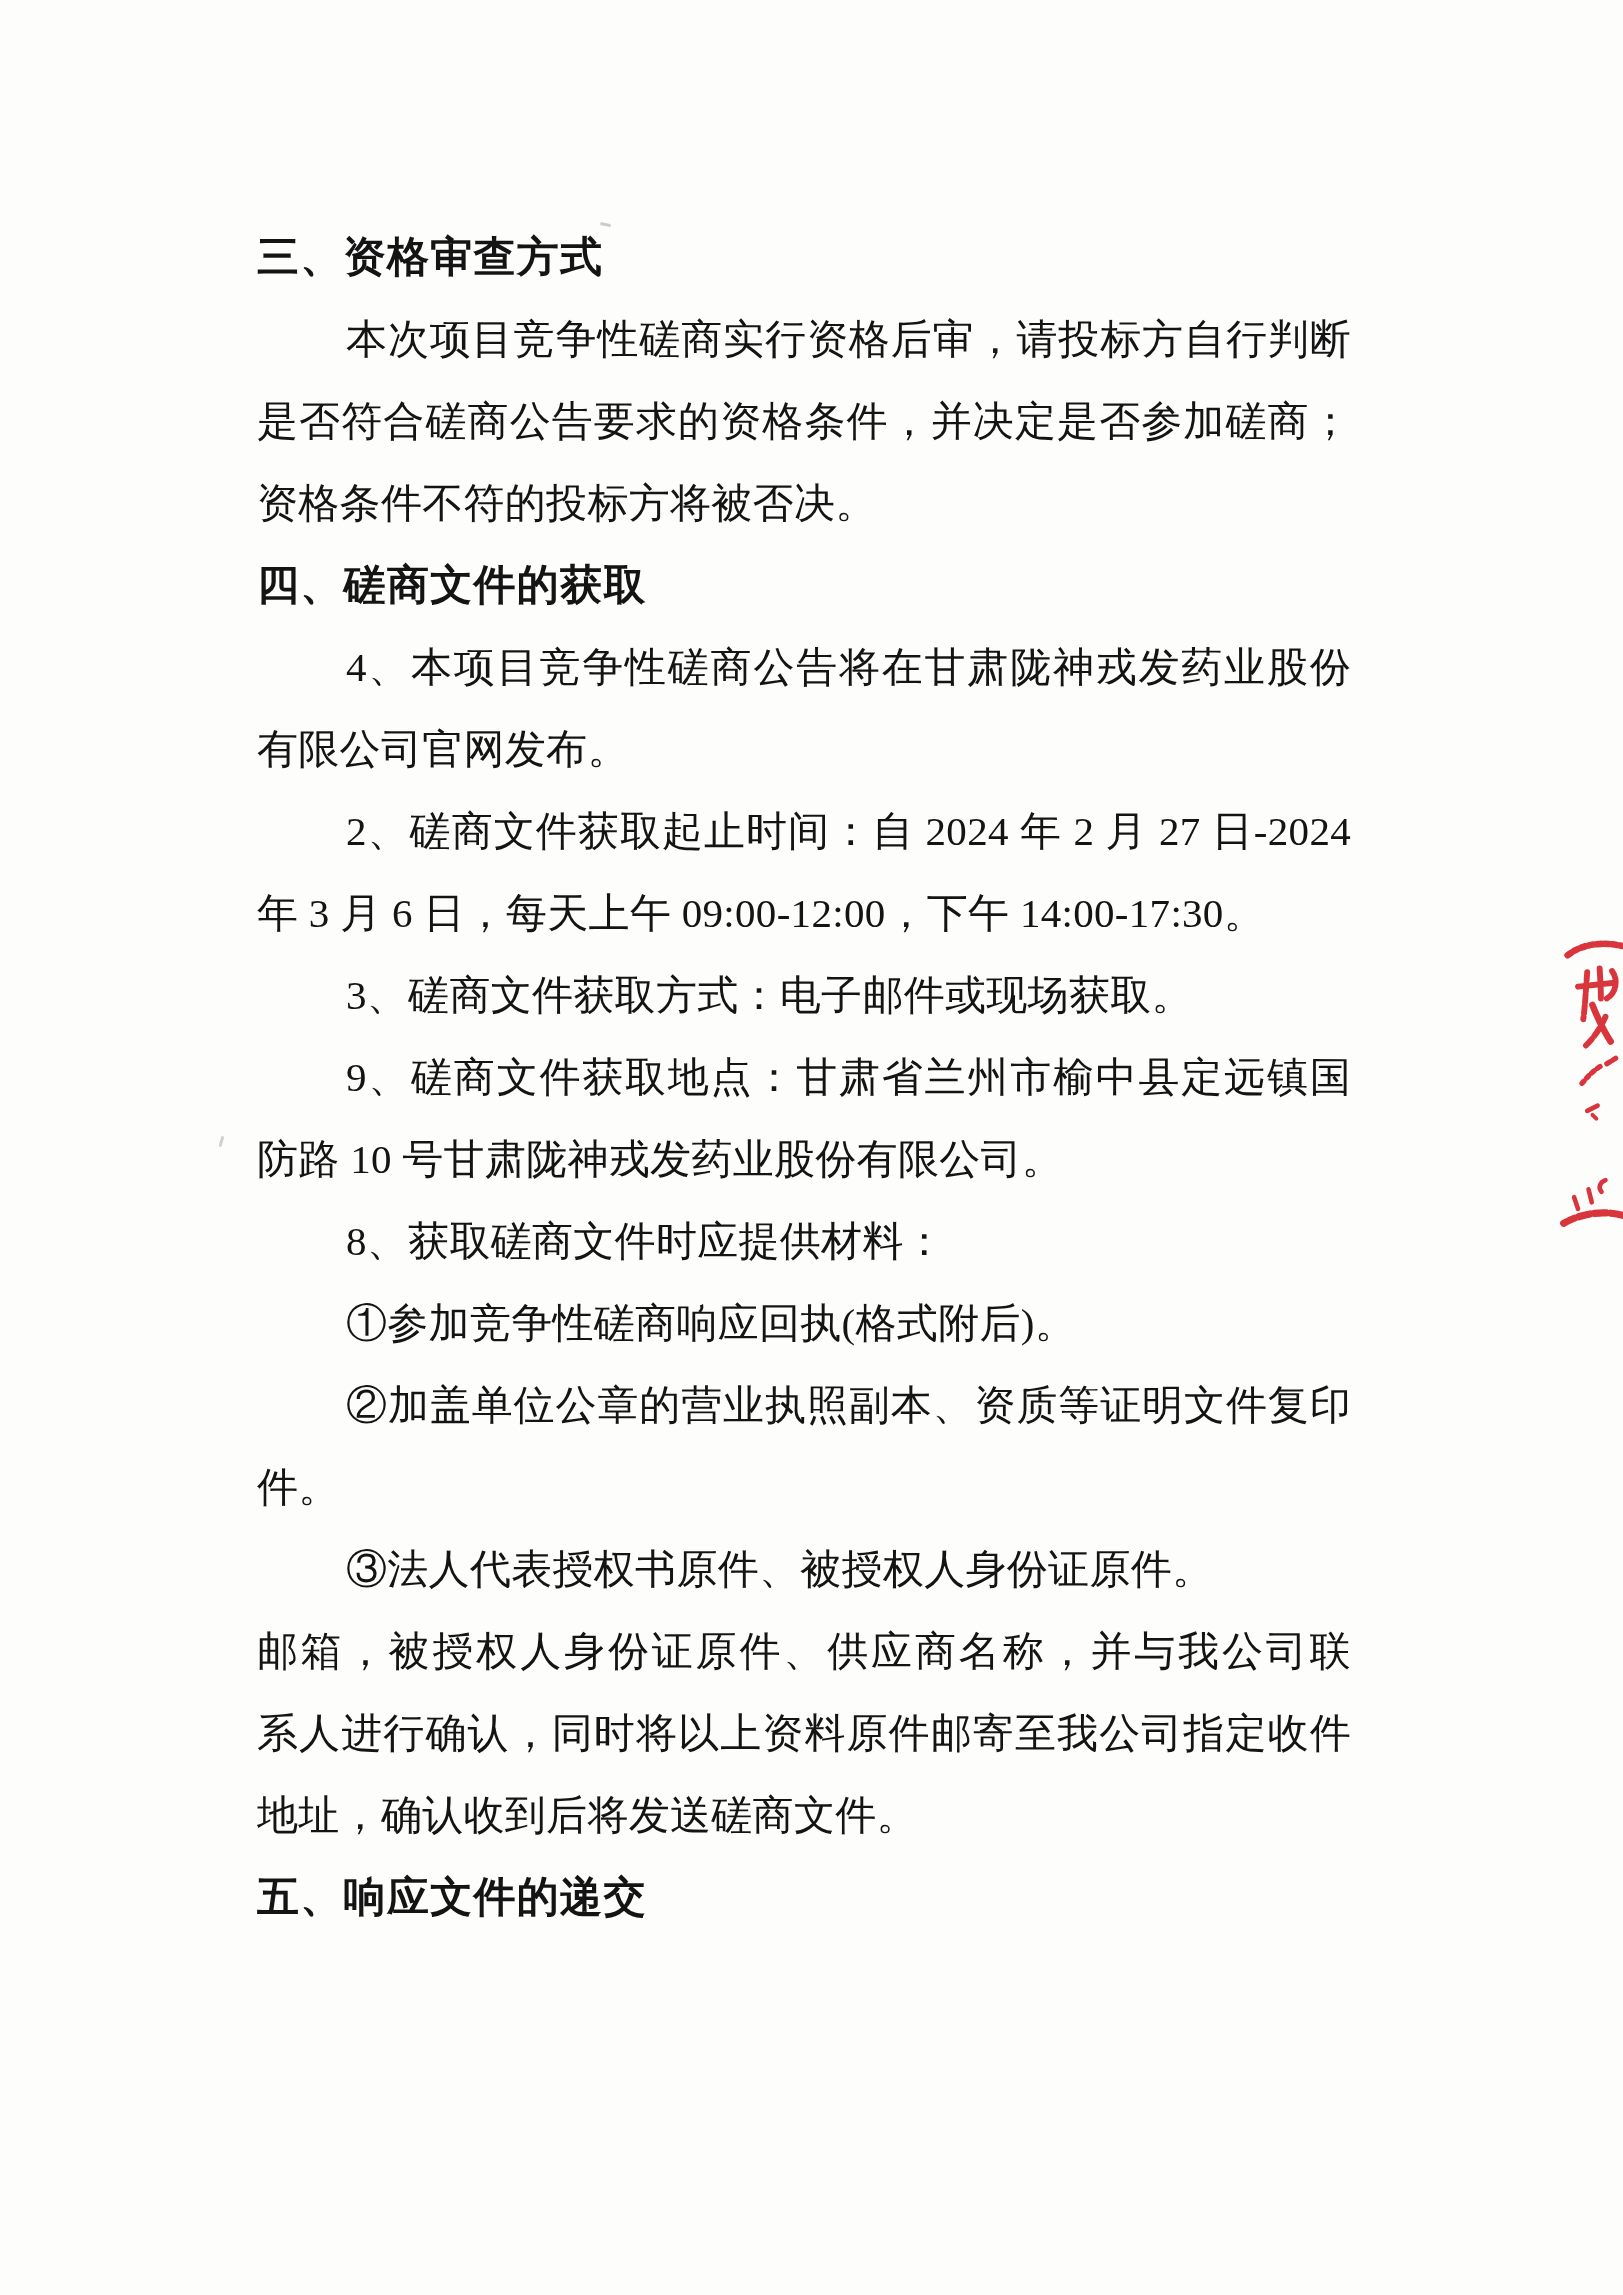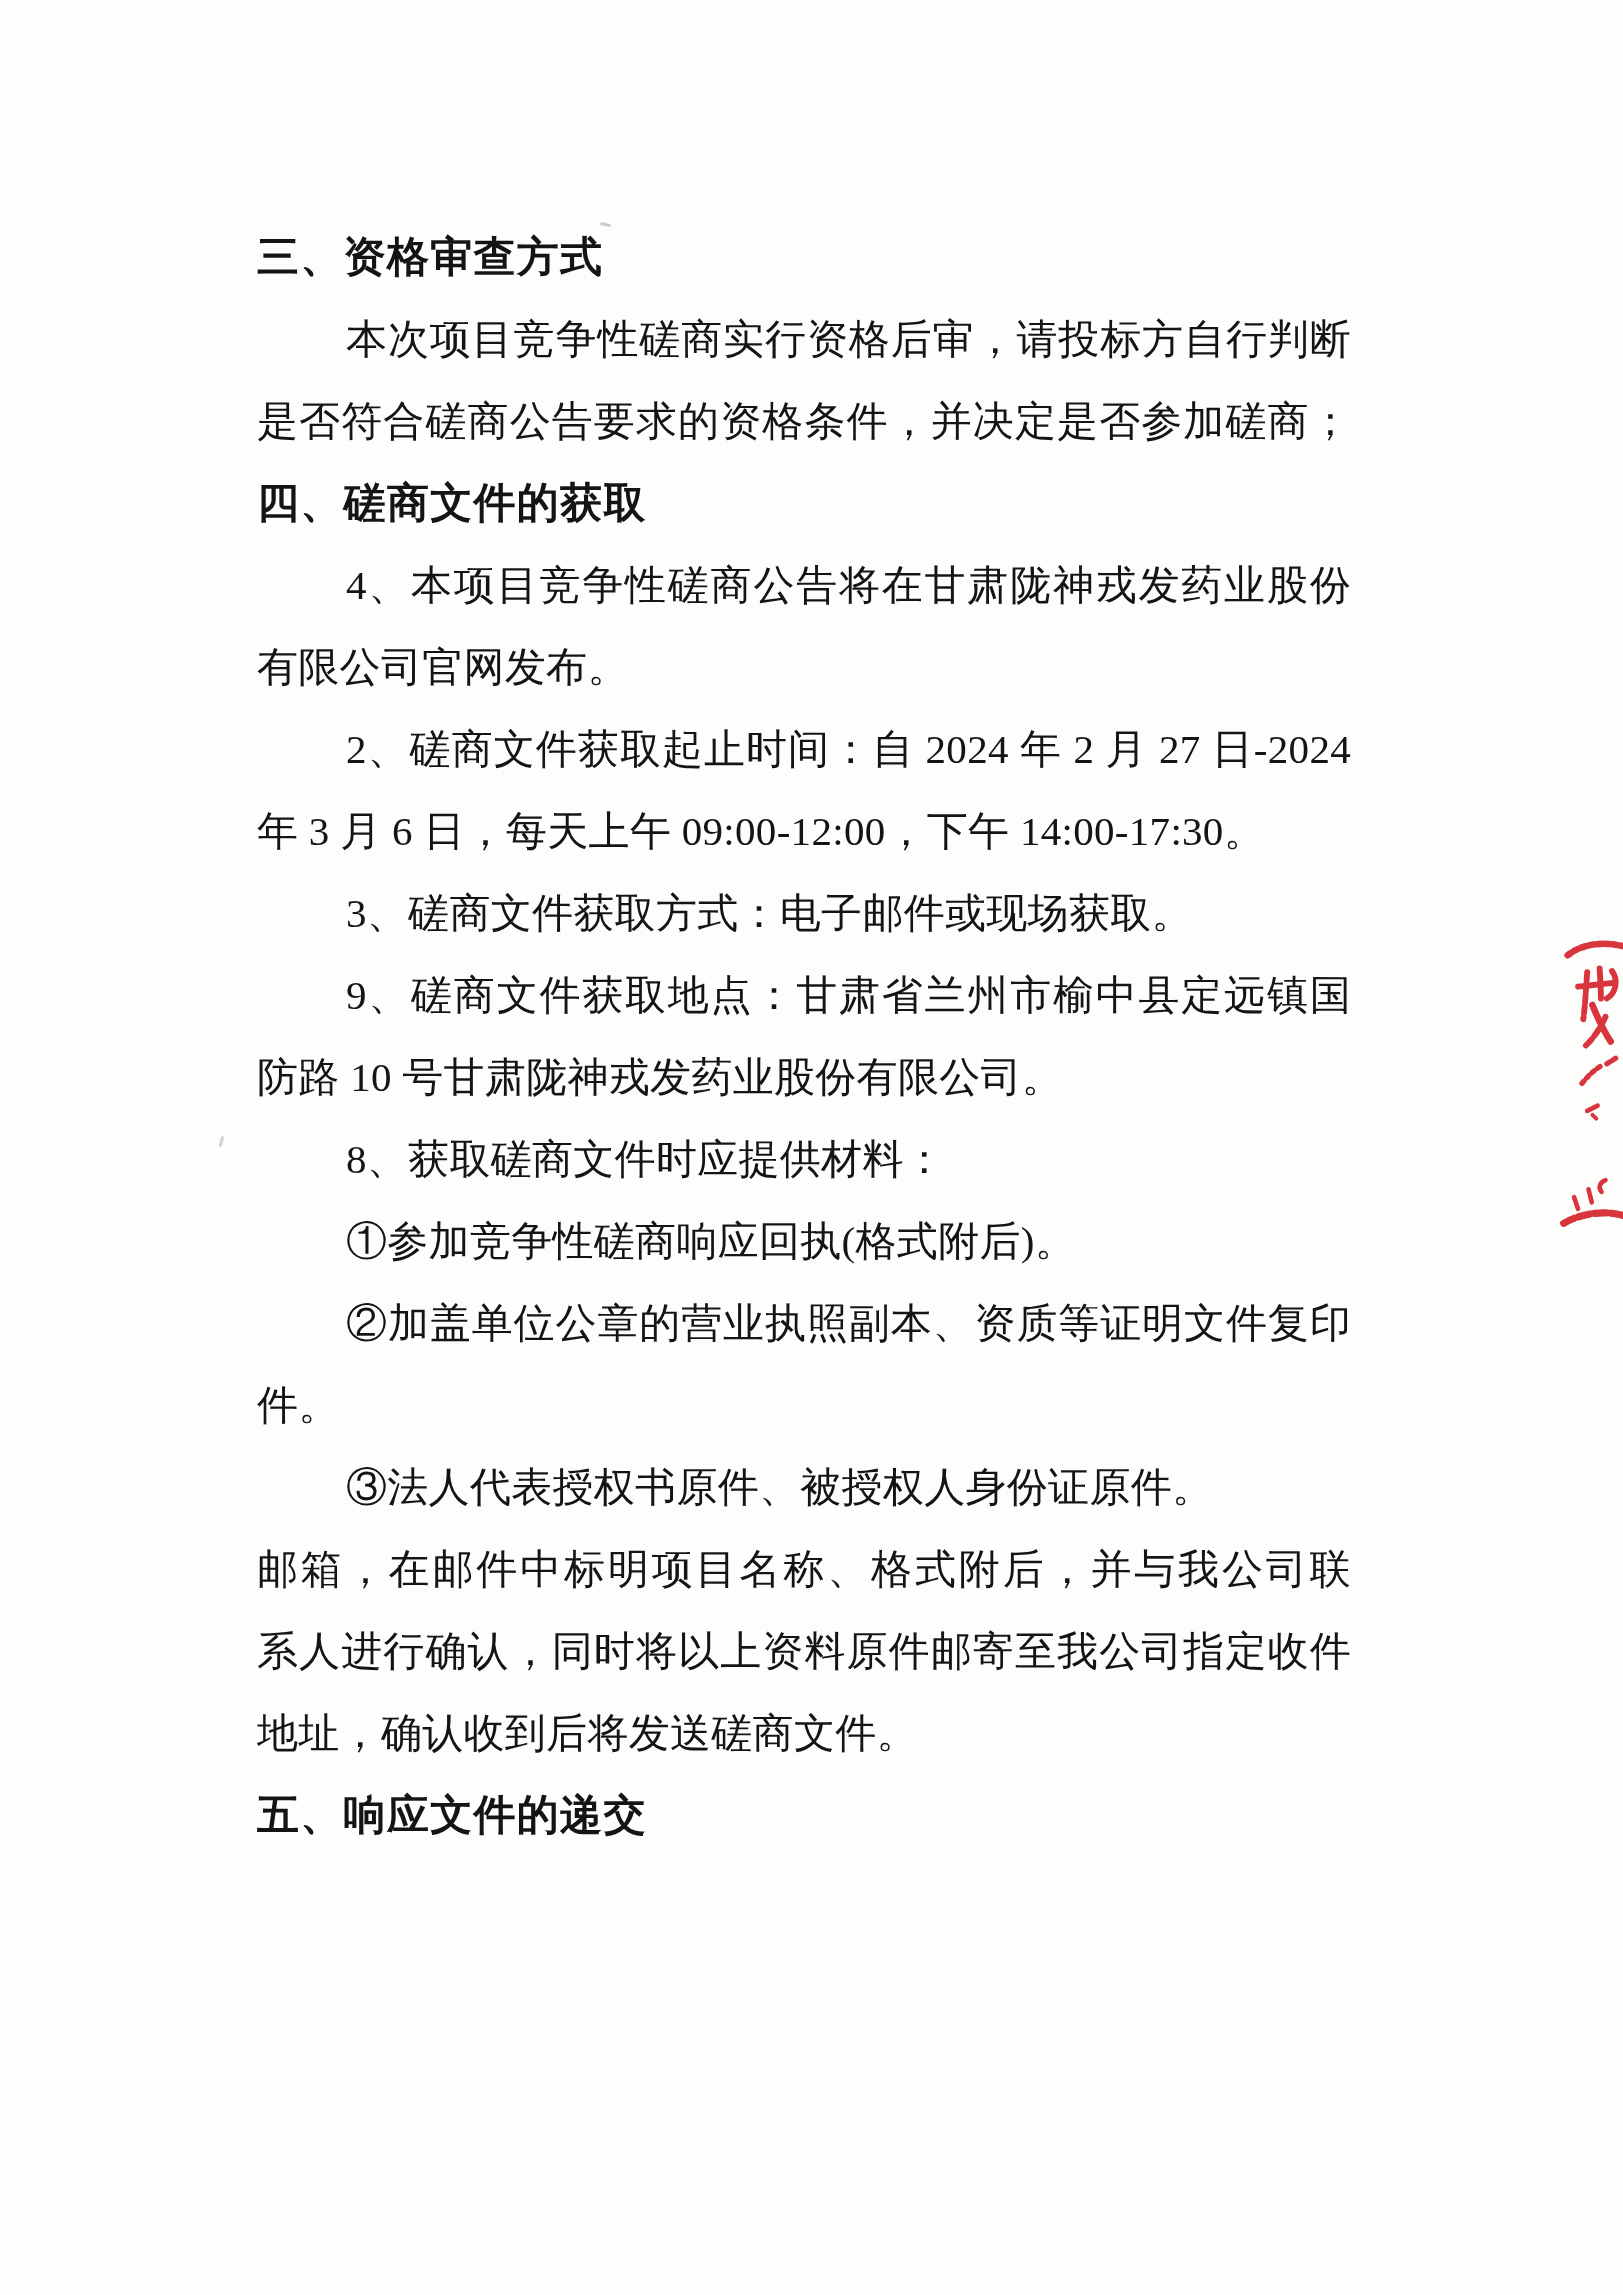--- a/index.html
+++ b/index.html
@@ -76,20 +76,21 @@
 </head>
 <body>
 
 <div class="page">
   <div class="content">
 
     <div class="line heading">三、资格审查方式</div>
 
     <div class="line indent">本次项目竞争性磋商实行资格后审，请投标方自行判断</div>
     <div class="line">是否符合磋商公告要求的资格条件，并决定是否参加磋商；</div>
+    <div class="line last">资格条件不符的投标方将被否决。</div>
 
     <div class="line heading">四、磋商文件的获取</div>
 
     <div class="line indent">4、本项目竞争性磋商公告将在甘肃陇神戎发药业股份</div>
     <div class="line last">有限公司官网发布。</div>
 
     <div class="line indent">2、磋商文件获取起止时间：自 2024 年 2 月 27 日-2024</div>
     <div class="line last">年 3 月 6 日，每天上午 09:00-12:00，下午 14:00-17:30。</div>
 
     <div class="line indent last">3、磋商文件获取方式：电子邮件或现场获取。</div>
@@ -99,21 +100,21 @@
 
     <div class="line indent last">8、获取磋商文件时应提供材料：</div>
 
     <div class="line indent last">①参加竞争性磋商响应回执(格式附后)。</div>
 
     <div class="line indent">②加盖单位公章的营业执照副本、资质等证明文件复印</div>
     <div class="line last">件。</div>
 
     <div class="line indent last">③法人代表授权书原件、被授权人身份证原件。</div>
 
-    <div class="line">邮箱，在邮件中标明项目名称、格式附后，并与我公司联</div>
+    <div class="line">邮箱，被授权人身份证原件、供应商名称，并与我公司联</div>
     <div class="line">系人进行确认，同时将以上资料原件邮寄至我公司指定收件</div>
     <div class="line last">地址，确认收到后将发送磋商文件。</div>
 
     <div class="line heading">五、响应文件的递交</div>
 
   </div>
 
   <svg class="seal" viewBox="0 0 108 488" xmlns="http://www.w3.org/2000/svg">
     <g stroke="#d5252c" fill="none" stroke-linecap="round" opacity="0.92">
 

